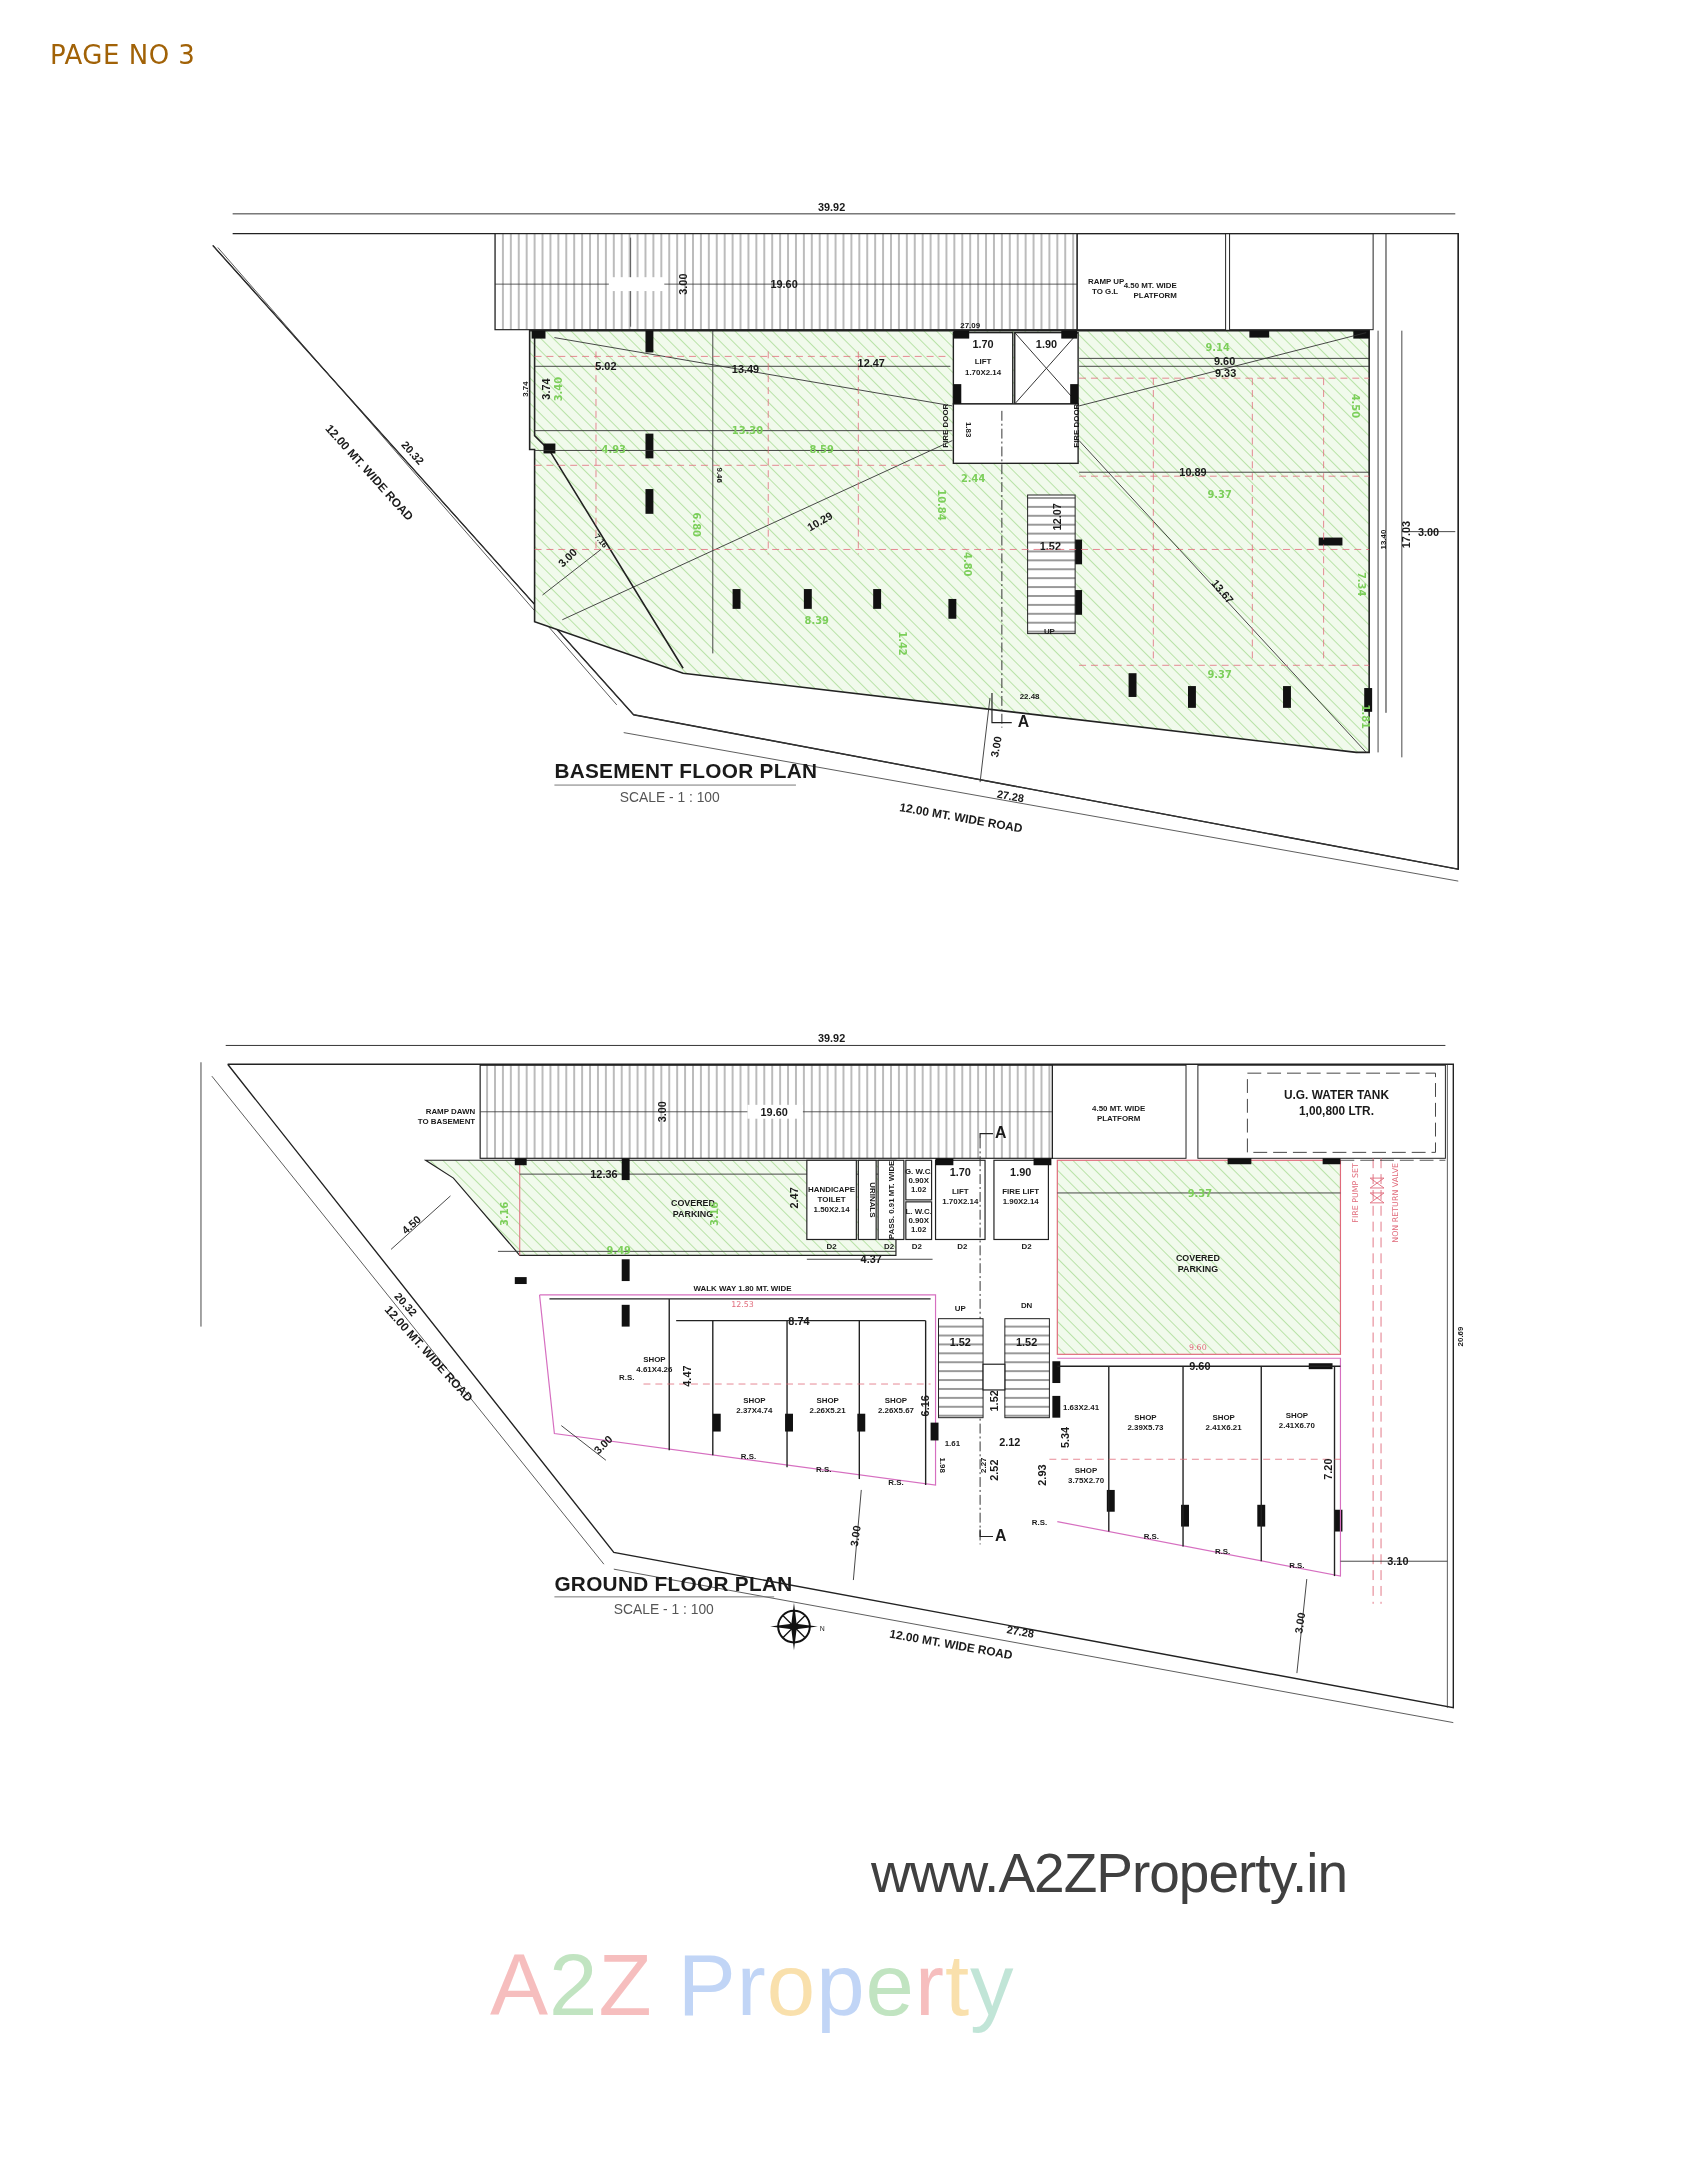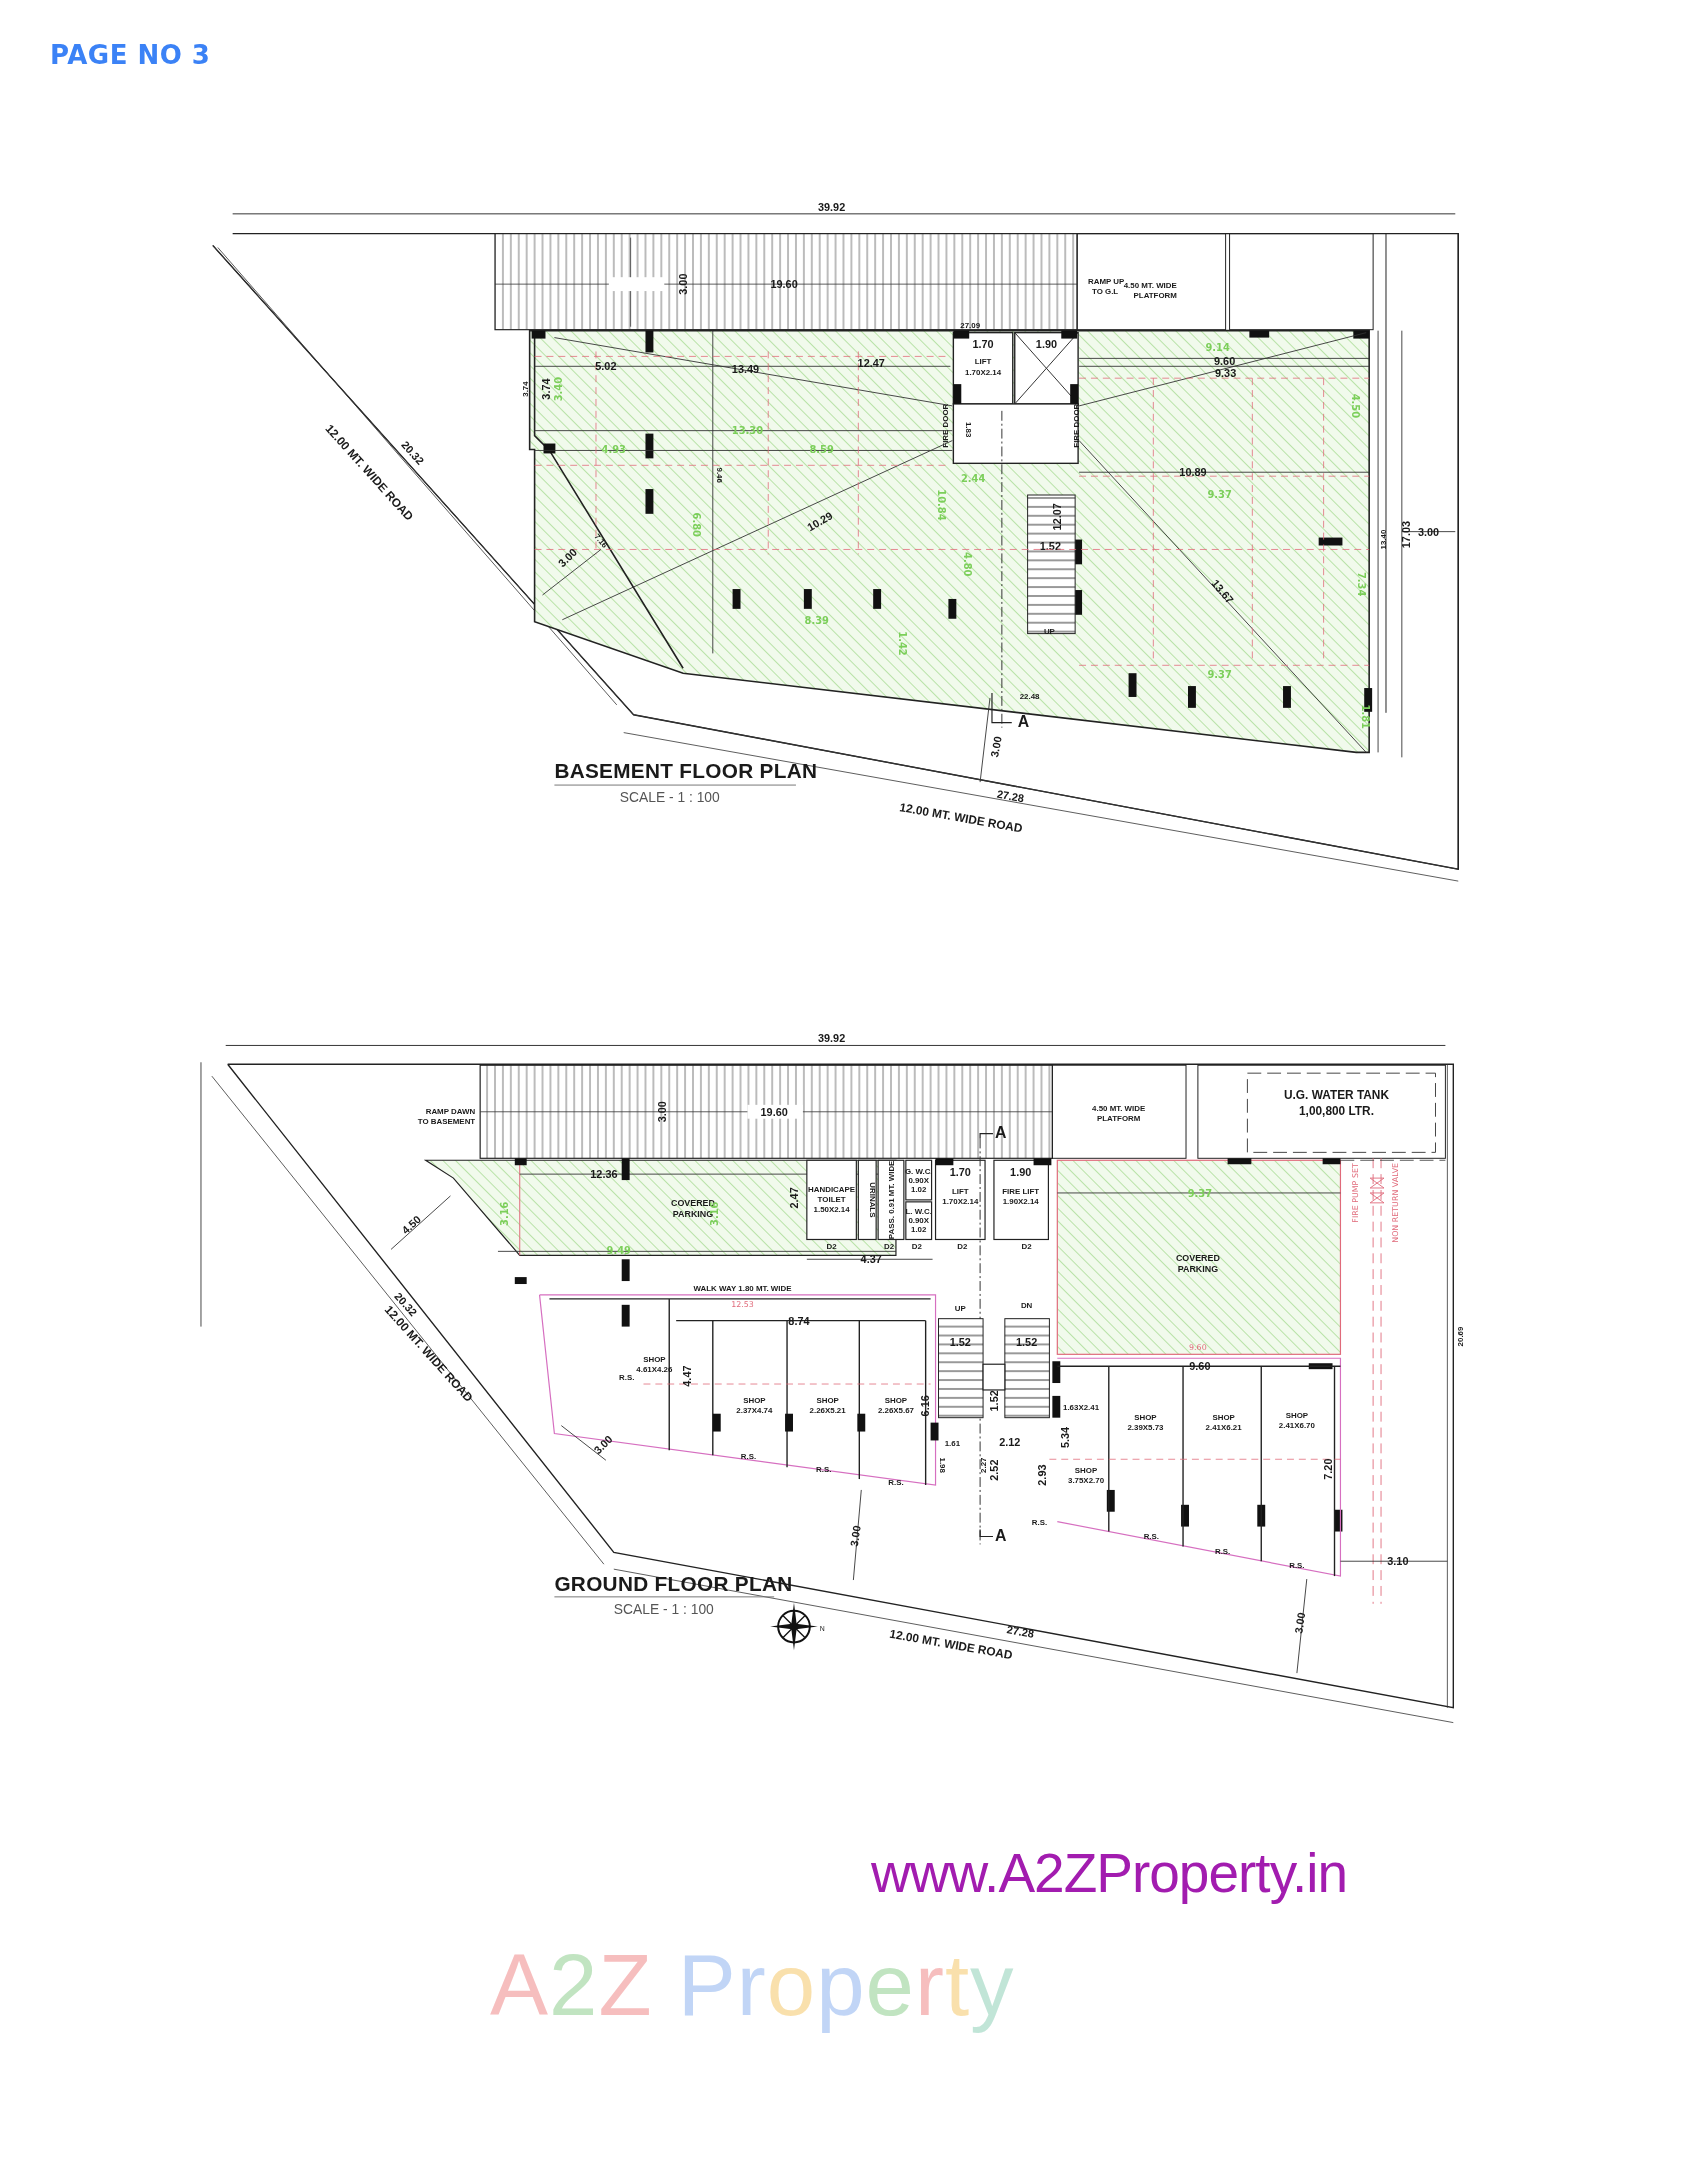--- a/index.html
+++ b/index.html
@@ -1,29 +1,29 @@
 <!DOCTYPE html>
 <html><head>
 <meta charset="utf-8">
 <style>
   html,body{margin:0;padding:0;background:#ffffff;}
   body{width:1682px;height:2178px;position:relative;overflow:hidden;font-family:"DejaVu Sans","Liberation Sans",sans-serif;}
-  .page-no{position:absolute;left:50px;top:40px;font-family:"DejaVu Sans",sans-serif;font-weight:bold;font-size:26px;color:#3b82f6;letter-spacing:0.5px;}
+  .page-no{position:absolute;left:50px;top:40px;font-family:"DejaVu Sans",sans-serif;font-weight:normal;font-size:26px;color:#a16207;letter-spacing:0.5px;}
   svg.plan{position:absolute;left:0;top:0;}
   .t{font-family:"Liberation Sans",sans-serif;fill:#1a1a1a;}
   .dim{font-size:11px;font-weight:bold;}
   .dim-s{font-size:8px;font-weight:bold;}
   .lbl{font-size:8px;font-weight:bold;}
   .lbl-m{font-size:9px;font-weight:bold;}
   .grn{fill:#7ccf5a;font-size:10px;font-weight:bold;}
   .red{fill:#e06a7a;font-size:8px;}
   .title{font-size:21px;font-weight:bold;letter-spacing:0.3px;}
   .scale{font-size:14px;fill:#555;}
   .road{font-size:12px;font-weight:bold;}
-  .wm-url{position:absolute;left:871px;top:1841px;font-family:"Liberation Sans",sans-serif;font-size:55px;color:#a21caf;letter-spacing:-1px;}
+  .wm-url{position:absolute;left:871px;top:1841px;font-family:"Liberation Sans",sans-serif;font-size:55px;color:#404040;letter-spacing:-1px;}
   .wm-logo{position:absolute;left:490px;top:1935px;font-family:"Liberation Sans",sans-serif;font-weight:normal;font-size:87px;letter-spacing:1px;}
   .wm-logo span{opacity:0.55;}
 </style>
 </head>
 <body>
 
 <div class="page-no">PAGE NO 3</div>
 
 <svg class="plan" width="1682" height="2178" viewBox="0 0 1699 2200">
   <defs>

